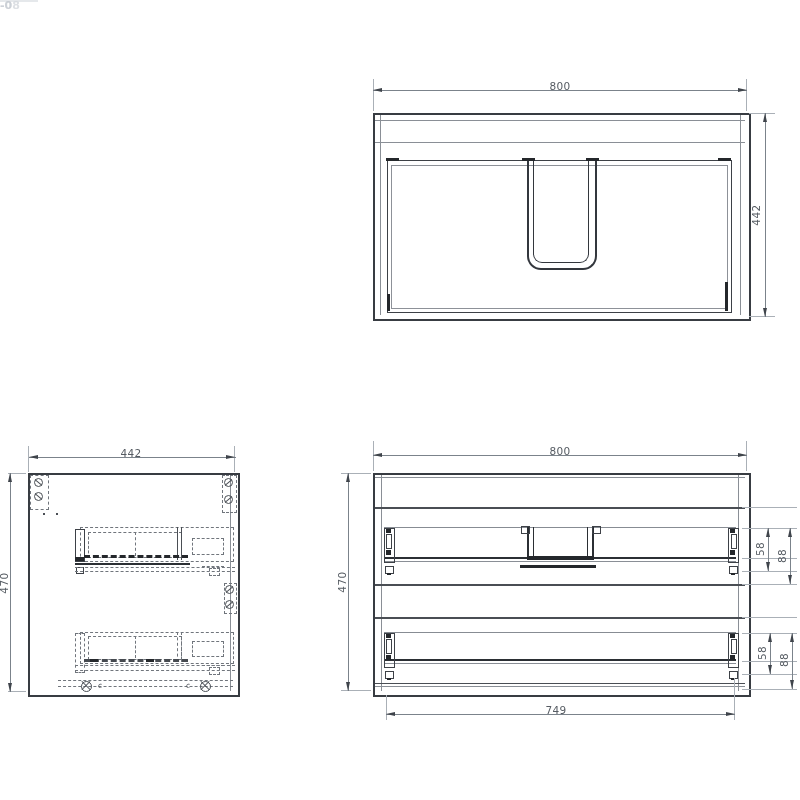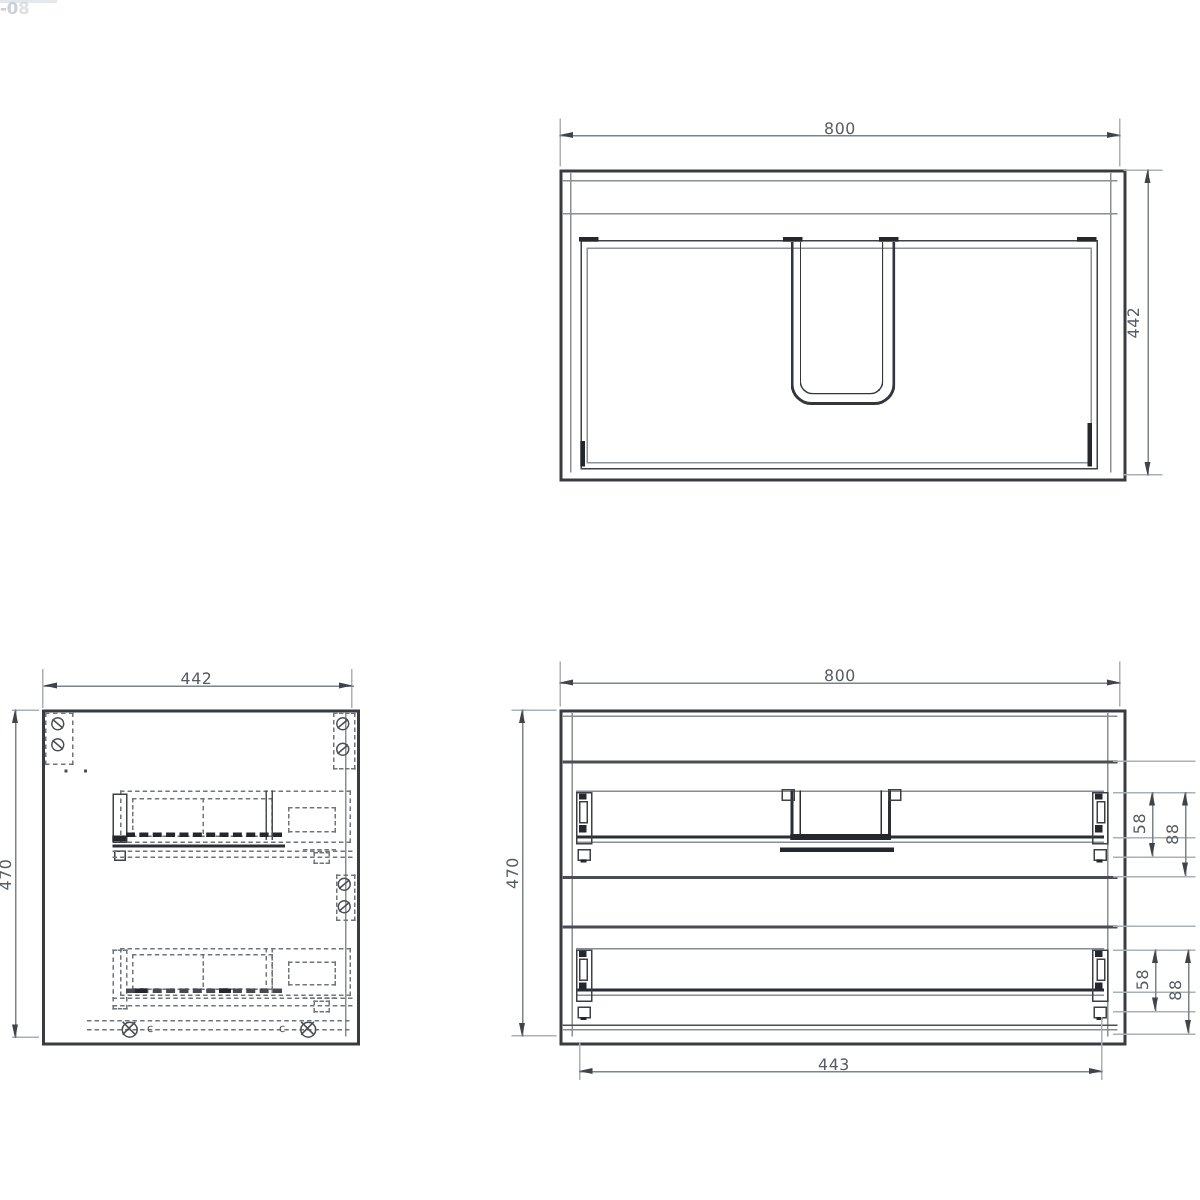--- a/index.html
+++ b/index.html
@@ -222,21 +222,21 @@
   <div class="dim" style="left:348px;top:473px;width:1px;height:218px;"></div>
   <div class="ar aU" style="left:346px;top:473px;"></div>
   <div class="ar aD" style="left:346px;top:682px;"></div>
   <div class="dt rot" style="left:322px;top:576px;">470</div>
 
   <div class="ext" style="left:386px;top:695px;width:1px;height:25px;"></div>
   <div class="ext" style="left:734px;top:678px;width:1px;height:42px;"></div>
   <div class="dim" style="left:386px;top:714px;width:349px;height:1px;"></div>
   <div class="ar aL" style="left:386px;top:712px;"></div>
   <div class="ar aR" style="left:726px;top:712px;"></div>
-  <div class="dt" style="left:536px;top:704px;">443</div>
+  <div class="dt" style="left:536px;top:704px;">749</div>
 
   <div class="ext" style="left:742px;top:507px;width:55px;height:1px;"></div>
   <div class="ext" style="left:742px;top:528px;width:55px;height:1px;"></div>
   <div class="ext" style="left:742px;top:558px;width:55px;height:1px;"></div>
   <div class="ext" style="left:742px;top:571px;width:55px;height:1px;"></div>
   <div class="ext" style="left:742px;top:584px;width:55px;height:1px;"></div>
   <div class="ext" style="left:742px;top:617px;width:55px;height:1px;"></div>
   <div class="ext" style="left:742px;top:633px;width:55px;height:1px;"></div>
   <div class="ext" style="left:742px;top:661px;width:55px;height:1px;"></div>
   <div class="ext" style="left:742px;top:674px;width:55px;height:1px;"></div>

